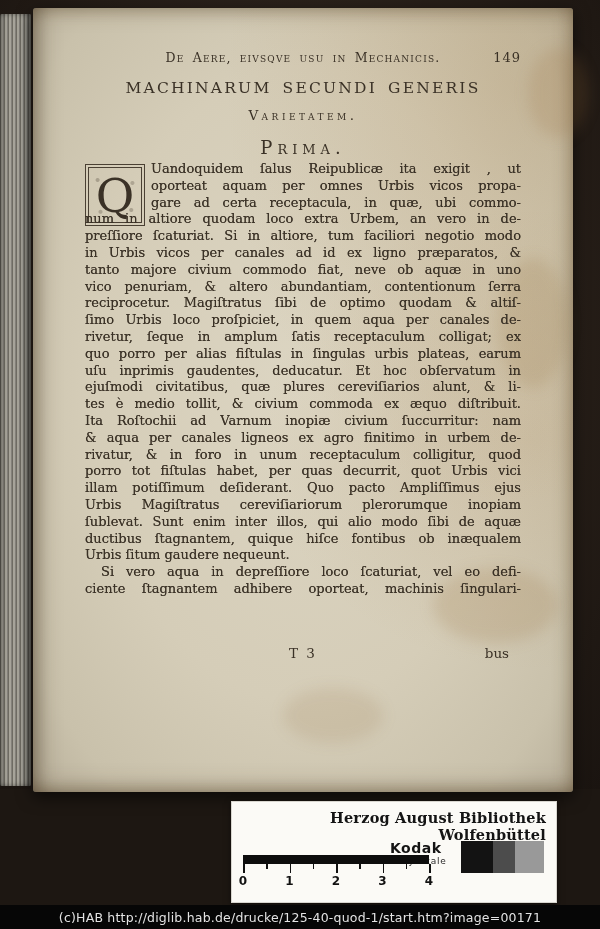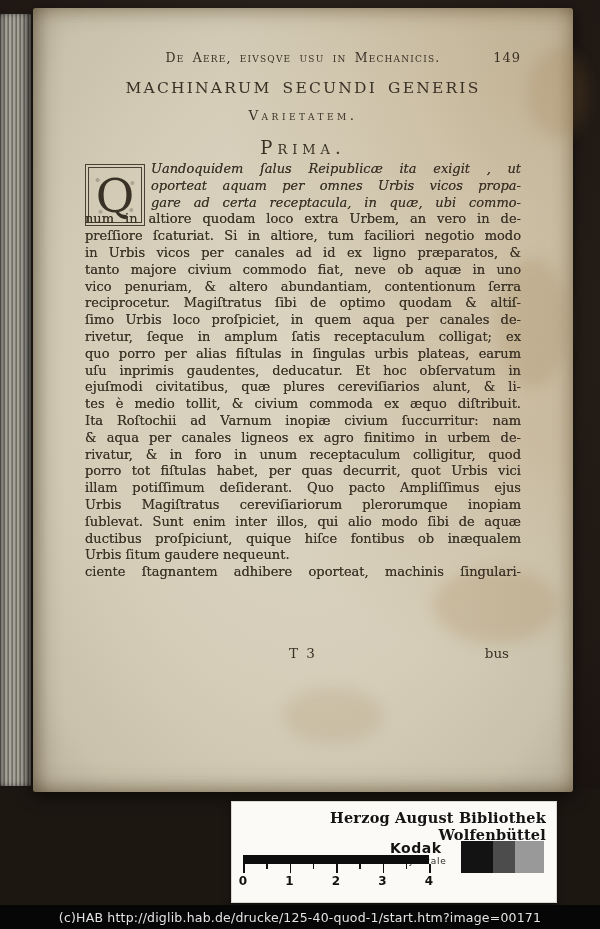--- a/index.html
+++ b/index.html
@@ -64,21 +64,21 @@
     position:absolute;left:0;top:129px;width:540px;text-align:center;
     font-variant:small-caps;font-size:18px;letter-spacing:5px;
   }
   
   .body-text{
     position:absolute;left:52px;top:153px;width:436px;
     font-size:13px;line-height:16.8px;
     text-shadow:0 0 .4px rgba(58,49,38,.75);
   }
   .bline{text-align:justify;text-align-last:justify;}
-  .bline.wrap{padding-left:66px;font-style:italic;}
+  .bline.wrap{padding-left:66px;}
   .bline.pend{text-align-last:left;}
   .bline.pind{text-indent:16px;}
   .dropcap{
     position:absolute;left:52px;top:156px;width:58px;height:60px;
     border:1.5px solid #4a4033;
     box-shadow:inset 0 0 0 2px #d5cdb8, inset 0 0 0 3px #4a4033;
     background:
       radial-gradient(circle at 20% 25%, rgba(74,64,51,.30) 1.5px, transparent 2.5px),
       radial-gradient(circle at 80% 30%, rgba(74,64,51,.28) 1.5px, transparent 2.5px),
       radial-gradient(circle at 25% 78%, rgba(74,64,51,.28) 1.5px, transparent 2.5px),
@@ -171,22 +171,23 @@
           <div class="bline">uſu inprimis gaudentes, deducatur. Et hoc obſervatum in</div>
           <div class="bline">ejuſmodi civitatibus, quæ plures cereviſiarios alunt, &amp; li-</div>
           <div class="bline">tes è medio tollit, &amp; civium commoda ex æquo diſtribuit.</div>
           <div class="bline">Ita Roſtochii ad Varnum inopiæ civium ſuccurritur: nam</div>
           <div class="bline">&amp; aqua per canales ligneos ex agro finitimo in urbem de-</div>
           <div class="bline">rivatur, &amp; in foro in unum receptaculum colligitur, quod</div>
           <div class="bline">porro tot fiſtulas habet, per quas decurrit, quot Urbis vici</div>
           <div class="bline">illam potiſſimum deſiderant. Quo pacto Ampliſſimus ejus</div>
           <div class="bline">Urbis Magiſtratus cereviſiariorum plerorumque inopiam</div>
           <div class="bline">ſublevat. Sunt enim inter illos, qui alio modo ſibi de aquæ</div>
-          <div class="bline">ductibus proſpiciunt, quique hiſce fontibus ob inæqualem</div>
+          <div class="bline">ductibus ſtagnantem, quique hiſce fontibus ob inæqualem</div>
           <div class="bline pend">Urbis ſitum gaudere nequeunt.</div>
+          <div class="bline pind">Si vero aqua in depreſſiore loco ſcaturiat, vel eo defi-</div>
           <div class="bline">ciente ſtagnantem adhibere oporteat, machinis ſingulari-</div>
         </div>
 
       <div class="sig-row">
         <span class="sig-mark">T 3</span>
         <span class="catchword">bus</span>
       </div>
     </div>
 
     <div class="target-card">

